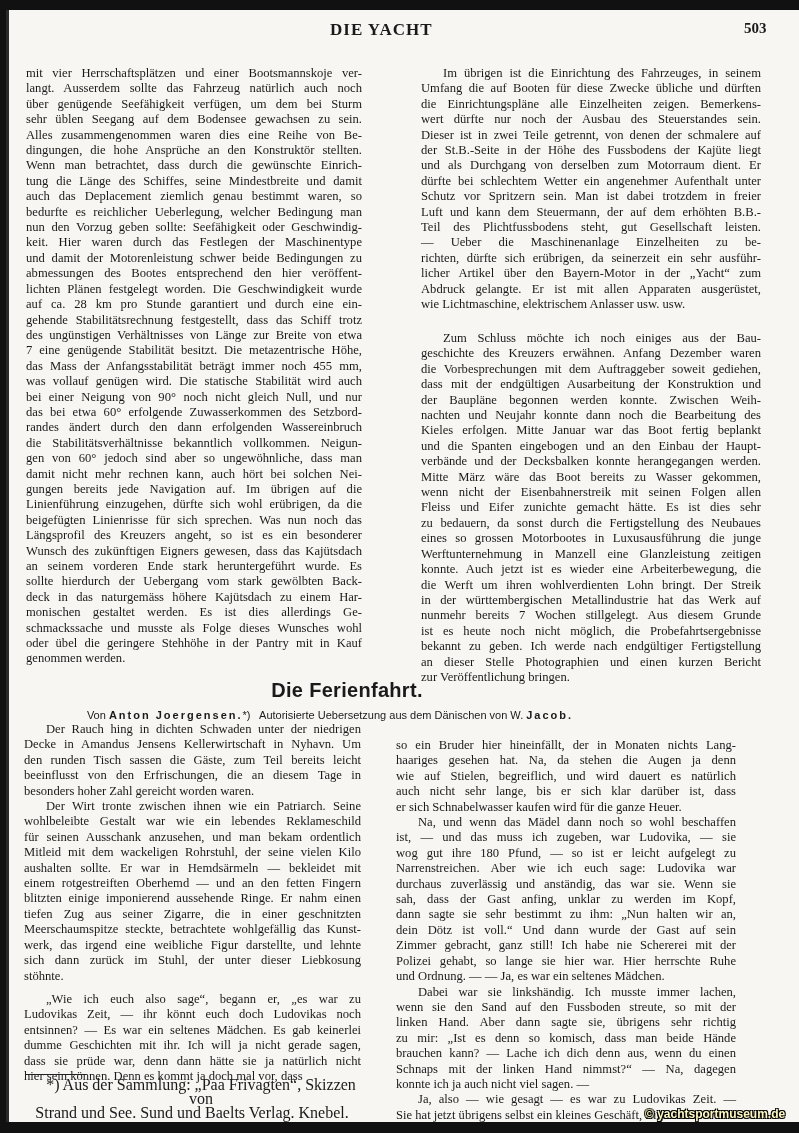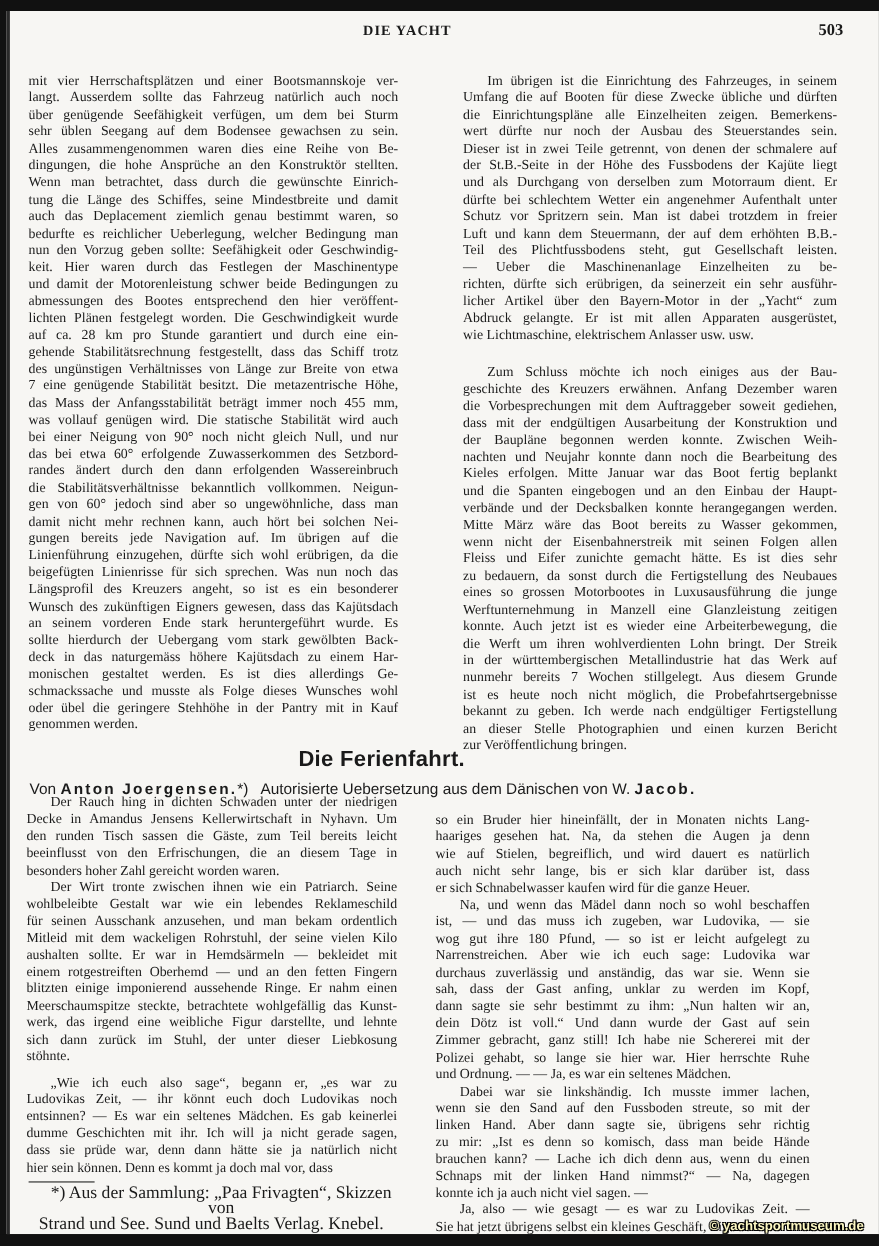--- a/index.html
+++ b/index.html
@@ -12,41 +12,41 @@
     .page {
       position: absolute; left: 6px; top: 10px; width: 793px; height: 1112px;
       background: #f7f6f3;
       border-left: 3px solid #2a2a2a;
     }
     .topbar { position: absolute; left: 0; top: 0; width: 799px; height: 10px; background: #111; }
     .bottombar { position: absolute; left: 0; top: 1122px; width: 799px; height: 11px; background: #111; }
     .running-head {
       position: absolute; top: 20px; left: 330px;
       font-family: "Liberation Serif", serif; font-weight: bold;
-      font-size: 13px; letter-spacing: 1px;
+      font-size: 17px; letter-spacing: 1px;
     }
     .page-number {
       position: absolute; top: 20px; left: 744px;
       font-weight: bold; font-size: 15px;
     }
     .col {
       position: absolute; font-size: 12.6px; line-height: 15.4px;
       text-align: justify;
     }
     .line { display: block; text-align: justify; text-align-last: justify; white-space: nowrap; }
     .line.last { text-align-last: left; }
     .line.ind { padding-left: 22px; }
     .article-title {
       position: absolute; top: 679px; left: 0; width: 694px; text-align: center;
       font-family: "Liberation Sans", sans-serif; font-weight: bold; font-size: 20px;
       letter-spacing: 0.3px;
     }
     .byline {
       position: absolute; top: 709px; left: 0; width: 660px; text-align: center;
-      font-family: "Liberation Sans", sans-serif; font-size: 14px;
+      font-family: "Liberation Sans", sans-serif; font-size: 11px;
     }
     .byline .spaced { letter-spacing: 2px; font-weight: bold; }
     .footnote-rule {
       position: absolute; left: 26px; top: 1074px; width: 60px; height: 1px; background: #222;
     }
     .footnote {
       position: absolute; left: 24px; top: 1078px; width: 336px;
       font-size: 16px; line-height: 14px; text-align: center;
     }
     .watermark {
@@ -166,20 +166,21 @@
     <span class="line">den runden Tisch sassen die Gäste, zum Teil bereits leicht</span>
     <span class="line">beeinflusst von den Erfrischungen, die an diesem Tage in</span>
     <span class="line last">besonders hoher Zahl gereicht worden waren.</span>
     <span class="line ind">Der Wirt tronte zwischen ihnen wie ein Patriarch. Seine</span>
     <span class="line">wohlbeleibte Gestalt war wie ein lebendes Reklameschild</span>
     <span class="line">für seinen Ausschank anzusehen, und man bekam ordentlich</span>
     <span class="line">Mitleid mit dem wackeligen Rohrstuhl, der seine vielen Kilo</span>
     <span class="line">aushalten sollte. Er war in Hemdsärmeln — bekleidet mit</span>
     <span class="line">einem rotgestreiften Oberhemd — und an den fetten Fingern</span>
     <span class="line">blitzten einige imponierend aussehende Ringe. Er nahm einen</span>
+    <span class="line">tiefen Zug aus seiner Zigarre, die in einer geschnitzten</span>
     <span class="line">Meerschaumspitze steckte, betrachtete wohlgefällig das Kunst-</span>
     <span class="line">werk, das irgend eine weibliche Figur darstellte, und lehnte</span>
     <span class="line">sich dann zurück im Stuhl, der unter dieser Liebkosung</span>
     <span class="line last">stöhnte.</span>
     <span class="line ind" style="margin-top: 8px;">„Wie ich euch also sage“, begann er, „es war zu</span>
     <span class="line">Ludovikas Zeit, — ihr könnt euch doch Ludovikas noch</span>
     <span class="line">entsinnen? — Es war ein seltenes Mädchen. Es gab keinerlei</span>
     <span class="line">dumme Geschichten mit ihr. Ich will ja nicht gerade sagen,</span>
     <span class="line">dass sie prüde war, denn dann hätte sie ja natürlich nicht</span>
     <span class="line last">hier sein können. Denn es kommt ja doch mal vor, dass</span>

